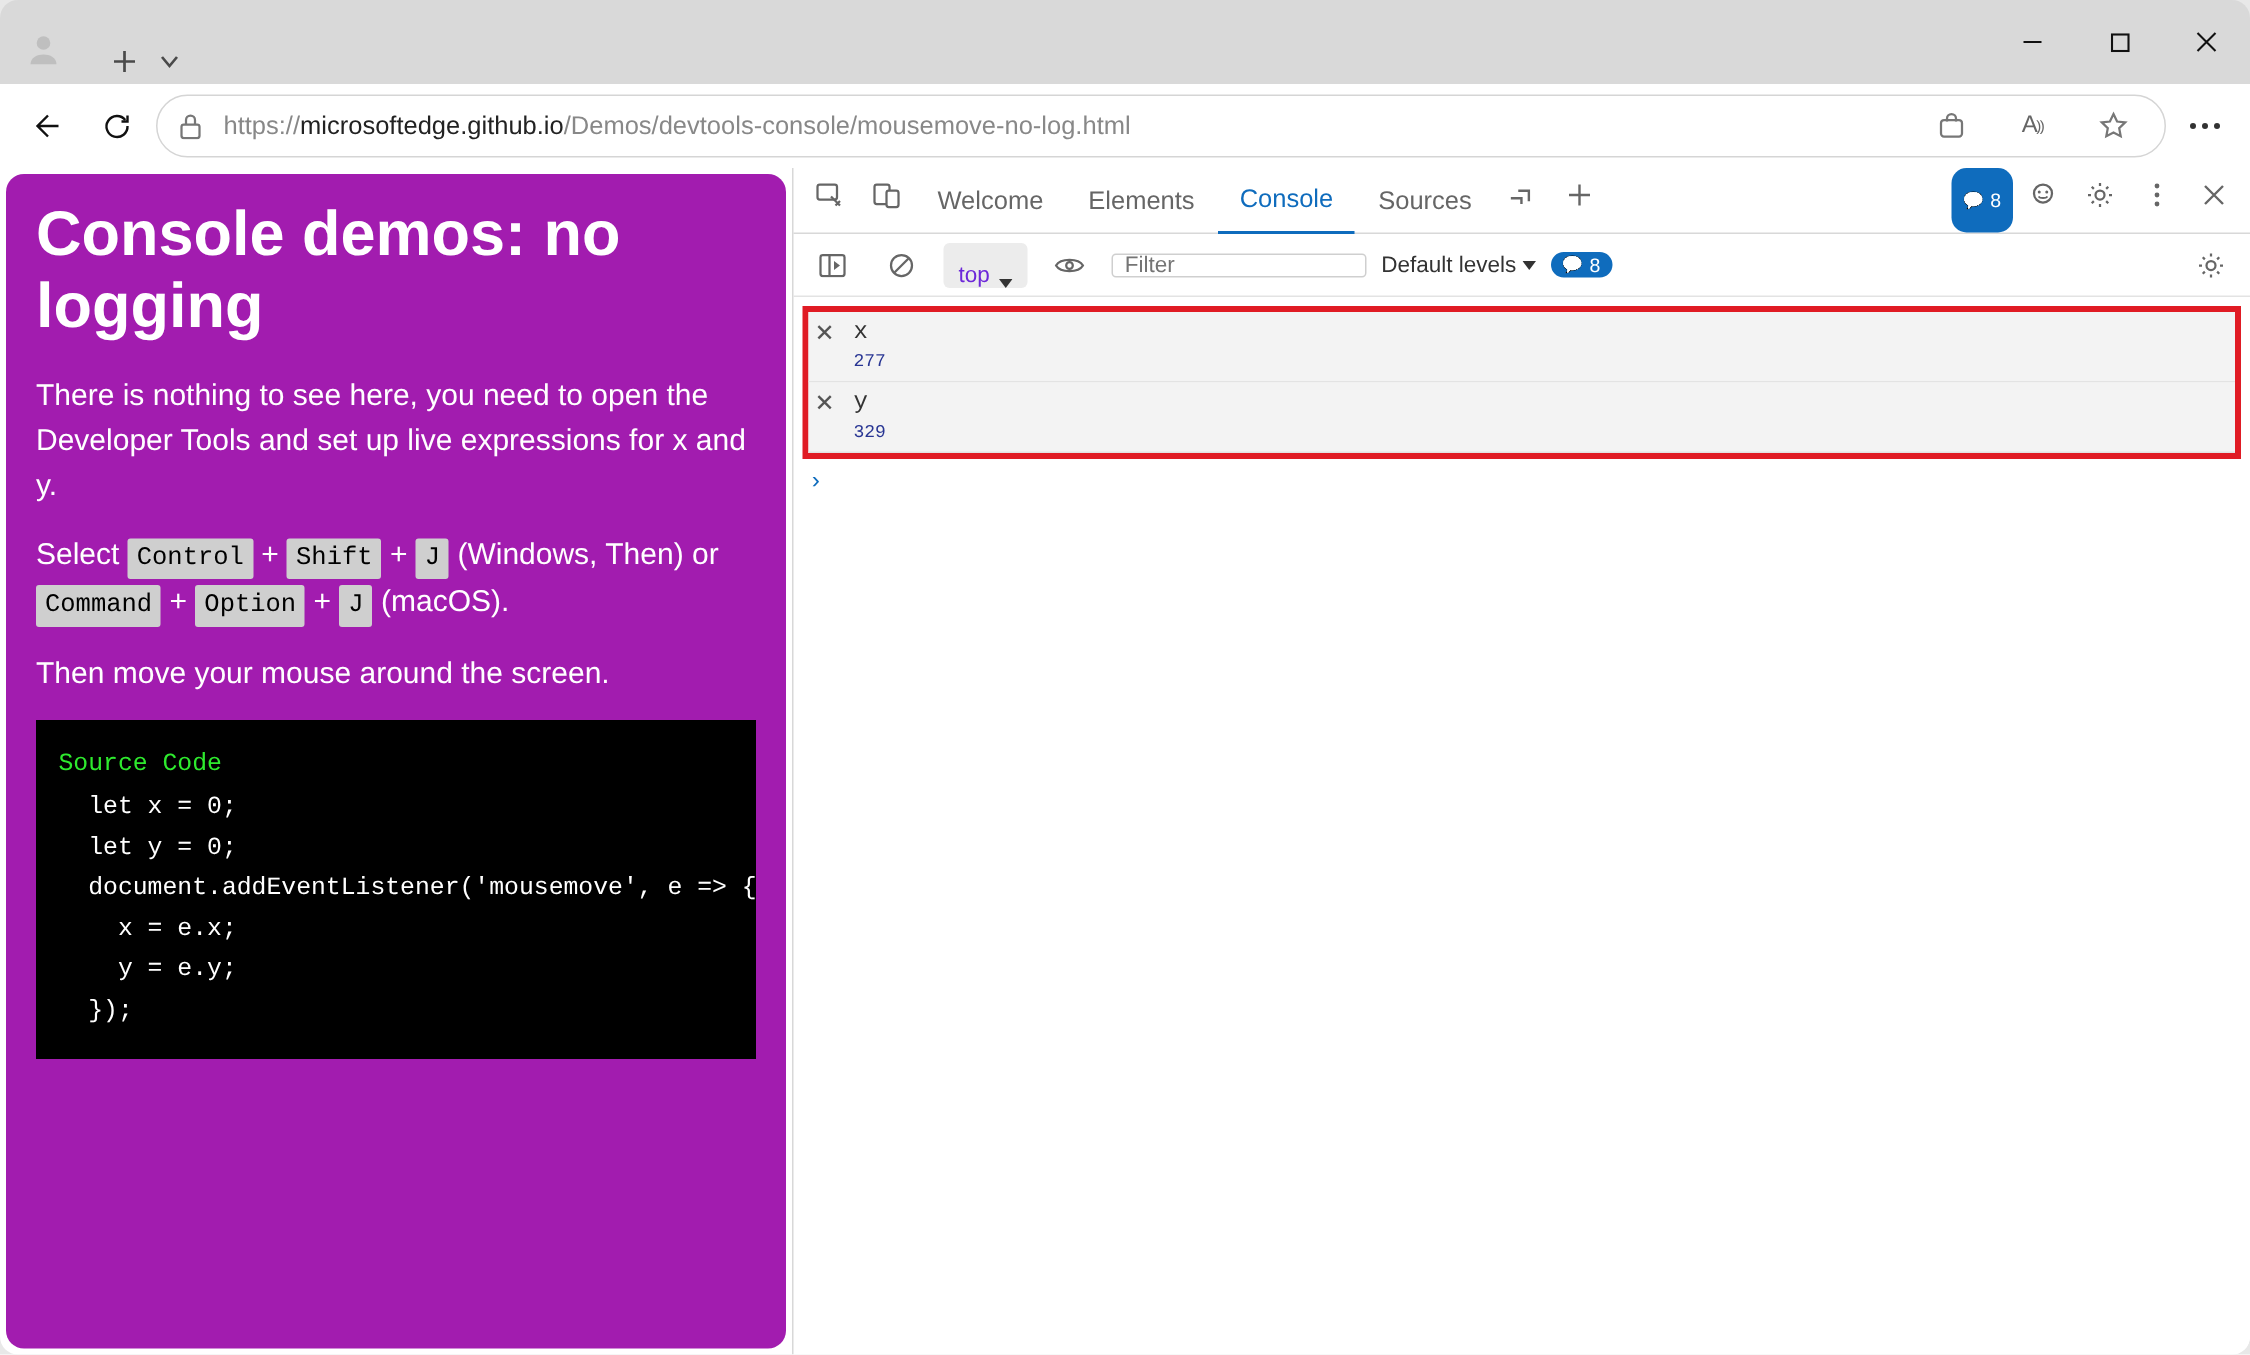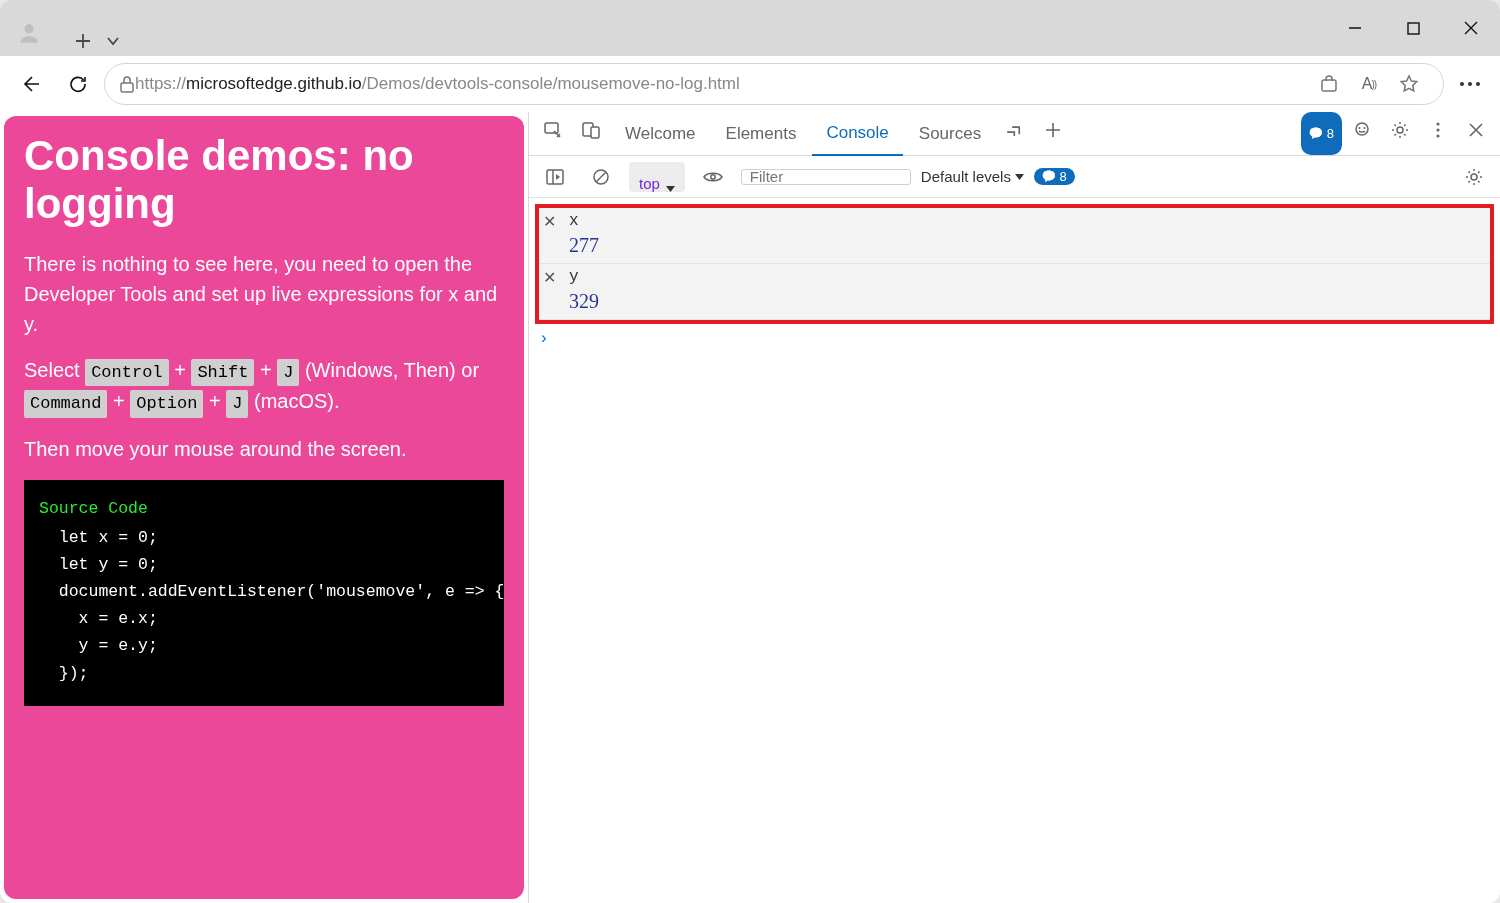--- a/index.html
+++ b/index.html
@@ -12,28 +12,28 @@
   .tab { background: #ffffff; height: 44px; margin-top: 12px; border-radius: 10px 10px 0 0; display: flex; align-items: center; padding: 0 10px 0 12px; gap: 10px; min-width: 320px; }
   .tab .favicon { width: 20px; height: 20px; border-radius: 50%; background: conic-gradient(#4cc2ff, #0f76c6, #35c995, #4cc2ff); }
   .tab .title { font-size: 15px; color: #222; overflow: hidden; white-space: nowrap; text-overflow: ellipsis; max-width: 230px; }
   .tab .close { width: 18px; height: 18px; display: flex; align-items: center; justify-content: center; color: #555; }
   .tabbar-right { display: flex; align-items: center; gap: 14px; padding: 0 10px 6px 16px; color: #4a4a4a; }
   .window-controls { margin-left: auto; display: flex; align-items: center; height: 100%; }
   .window-controls div { width: 58px; height: 40px; display: flex; align-items: center; justify-content: center; color: #111; }
 
   .addrbar { height: 56px; background: #ffffff; display: flex; align-items: center; padding: 0 8px; gap: 4px; }
   .addrbtn { width: 44px; height: 44px; display: flex; align-items: center; justify-content: center; color: #333; border-radius: 6px; }
-  .omnibox { flex: 1; height: 42px; border: 1px solid #d5d5d5; border-radius: 22px; display: flex; align-items: center; padding: 0 14px; color: #5a5a5a; }
+  .omnibox { flex: 1; height: 42px; border: 1px solid #d5d5d5; border-radius: 22px; display: flex; align-items: center; padding: 0 14px; gap: 14px; color: #5a5a5a; }
   .omnibox .url { font-size: 17px; color: #888; flex: 1; white-space: nowrap; overflow: hidden; }
   .omnibox .url b { color: #222; font-weight: 400; }
   .obtn { width: 40px; height: 40px; display: flex; align-items: center; justify-content: center; color: #555; }
 
   
   .content { flex: 1; display: flex; background: #fff; }
-  .page { width: 520px; background: #ec4899; color: #fff; border-radius: 12px; margin: 4px; padding: 16px 20px; overflow: hidden; }
+  .page { width: 520px; background: #a21caf; color: #fff; border-radius: 12px; margin: 4px; padding: 16px 20px; overflow: hidden; }
   .page h1 { font-size: 42px; font-weight: 800; line-height: 1.15; margin-bottom: 20px; }
   .page p { font-size: 20px; line-height: 1.5; margin-bottom: 16px; }
   .kbd { display: inline-block; background: #cfcfcf; color: #000; font-family: "Consolas","Courier New",monospace; font-size: 17px; padding: 1px 6px; border-radius: 2px; }
   .codebox { background: #000; border: 1px solid #000; padding: 18px 14px; margin-top: 4px; }
   .codebox .src { color: #2eea2e; font-family: "Consolas","Courier New",monospace; font-size: 16.5px; margin-bottom: 6px; }
   .codebox pre { color: #fff; font-family: "Consolas","Courier New",monospace; font-size: 16.5px; line-height: 1.65; white-space: pre; }
 
   
   .devtools { flex: 1; display: flex; flex-direction: column; background: #fff; border-left: 1px solid #d8d8d8; }
   .dt-tabs { height: 44px; display: flex; border-bottom: 1px solid #d8d8d8; padding: 0 6px; gap: 2px; }
@@ -45,21 +45,21 @@
   .badge-blue::before { content: "💬"; font-size: 11px; filter: brightness(5); }
 
   .dt-sub { height: 42px; display: flex; align-items: center; border-bottom: 1px solid #e3e3e3; padding: 0 8px; gap: 10px; font-size: 15px; color: #555; }
   .dt-select { background: #ececec; border-radius: 4px; height: 30px; display: flex; align-items: flex-end; padding: 0 10px; gap: 6px; color: #6d28d9; }
   .dt-input { height: 16px; border: 1px solid #cfcfcf; border-radius: 3px; padding: 0 8px; font-size: 15px; width: 170px; color: #333; }
   .dt-levels { color: #333; display: flex; align-items: center; gap: 4px; }
 
   .live-wrap { border: 4px solid #e01b24; margin: 6px 6px 0 6px; }
   .live-row { background: #f3f3f3; border-bottom: 1px solid #e3e3e3; padding: 4px 6px 6px 6px; position: relative; }
   .live-row .lbl { font-family: "Consolas","Courier New",monospace; font-size: 16px; color: #333; margin-left: 24px; }
-  .live-row .val { font-family: Liberation Serif, serif; font-size: 20px; color: #283593; margin-left: 24px; margin-top: 4px; }
+  .live-row .val { font-family: Liberation Mono, monospace; font-size: 12px; color: #283593; margin-left: 24px; margin-top: 4px; }
   .live-row .x { position: absolute; left: 4px; top: 4px; color: #555; font-size: 16px; }
 
   .prompt-row { padding: 6px 10px; color: #0f6cbd; font-family: "Consolas","Courier New",monospace; font-size: 16px; }
 
   svg { display: block; }
 </style>
 </head>
 <body>
 
 <div class="titlebar">

